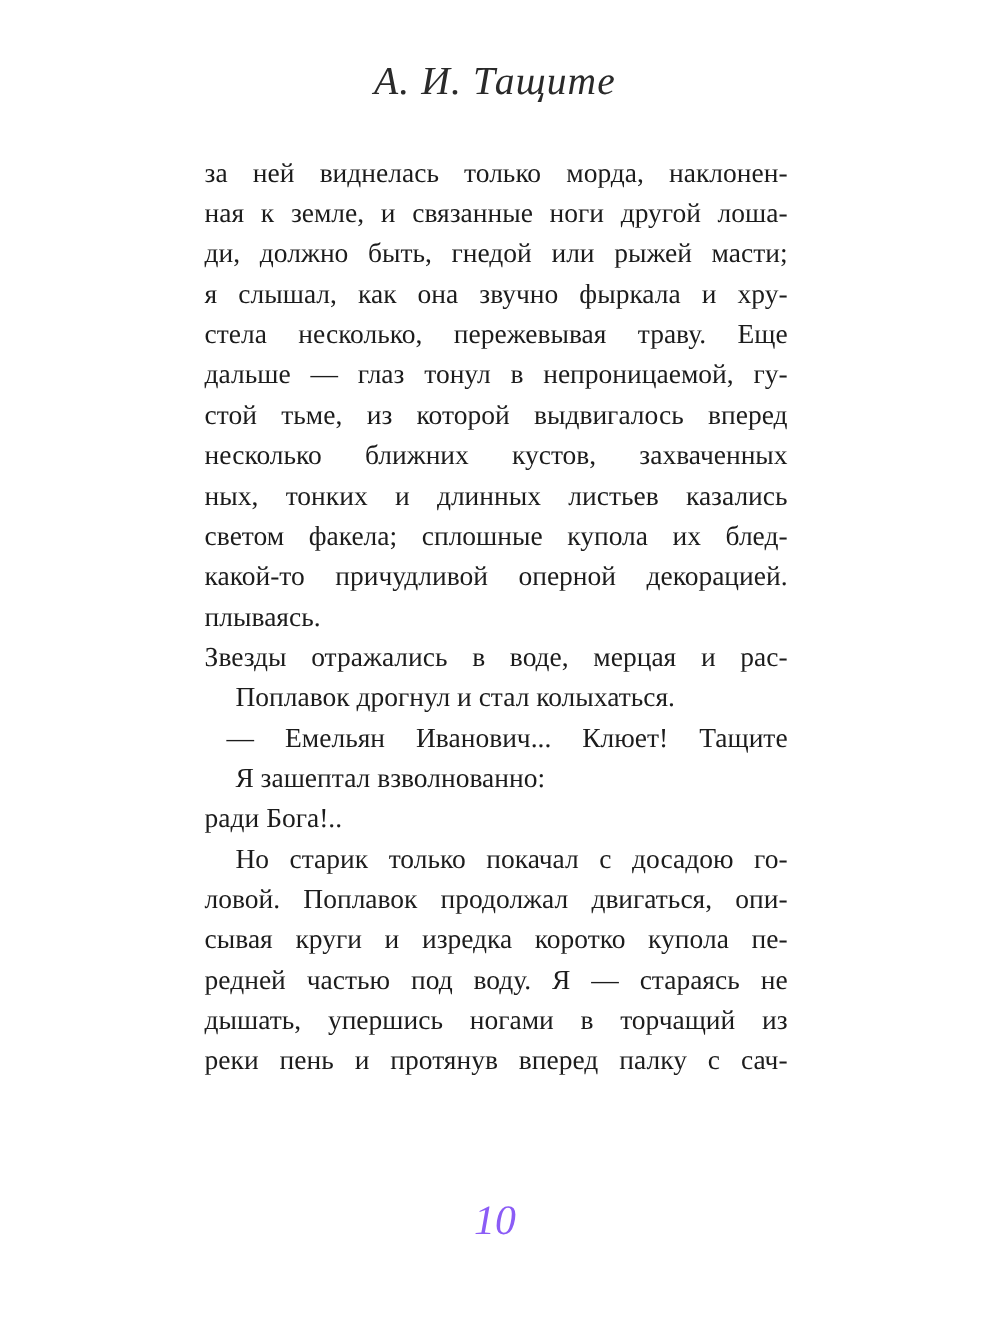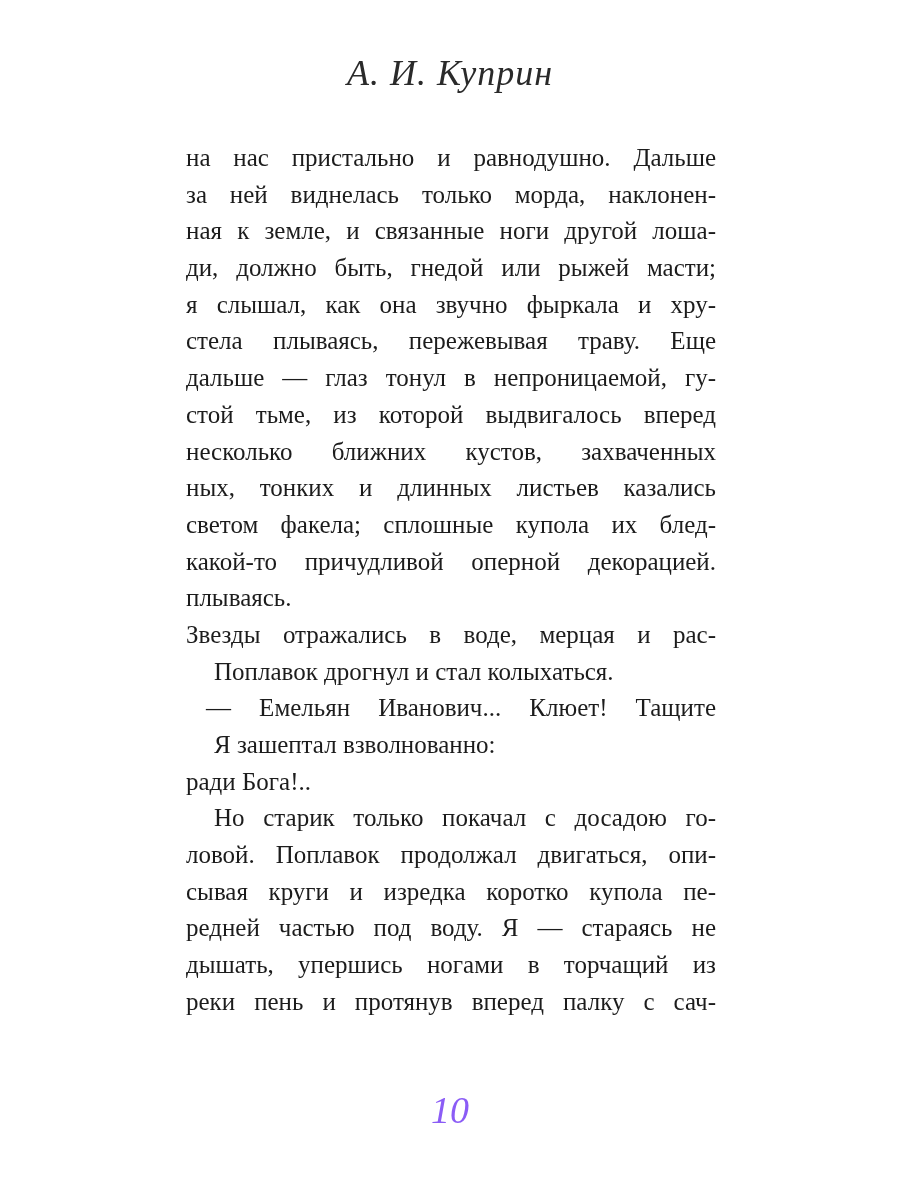--- a/index.html
+++ b/index.html
@@ -58,29 +58,28 @@
       text-align: center;
       font-family: "Liberation Serif", "DejaVu Serif", serif;
       font-style: italic;
       font-size: 38px;
       color: #8b5cf6;
     }
   </style>
 </head>
 <body>
 
-<div class="running-head">А. И. Куприн</div>
+<div class="running-head">А. И. Тащите</div>
 
 <div class="text-block">
-  <div class="line">на нас пристально и равнодушно. Дальше</div>
   <div class="line">за ней виднелась только морда, наклонен-</div>
   <div class="line">ная к земле, и связанные ноги другой лоша-</div>
   <div class="line">ди, должно быть, гнедой или рыжей масти;</div>
   <div class="line">я слышал, как она звучно фыркала и хру-</div>
-  <div class="line">стела плываясь, пережевывая траву. Еще</div>
+  <div class="line">стела несколько, пережевывая траву. Еще</div>
   <div class="line">дальше — глаз тонул в непроницаемой, гу-</div>
   <div class="line">стой тьме, из которой выдвигалось вперед</div>
   <div class="line">несколько ближних кустов, захваченных</div>
   <div class="line">ных, тонких и длинных листьев казались</div>
   <div class="line">светом факела; сплошные купола их блед-</div>
   <div class="line">какой-то причудливой оперной декорацией.</div>
   <div class="line last">плываясь.</div>
   <div class="line">Звезды отражались в воде, мерцая и рас-</div>
   <div class="line last indent">Поплавок дрогнул и стал колыхаться.</div>
   <div class="line dash-indent">— Емельян Иванович... Клюет! Тащите</div>

